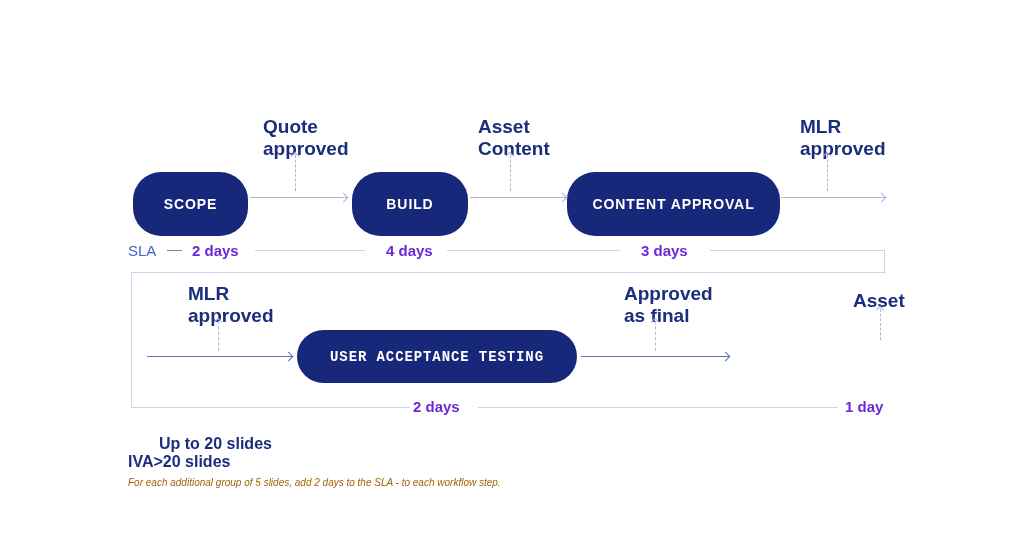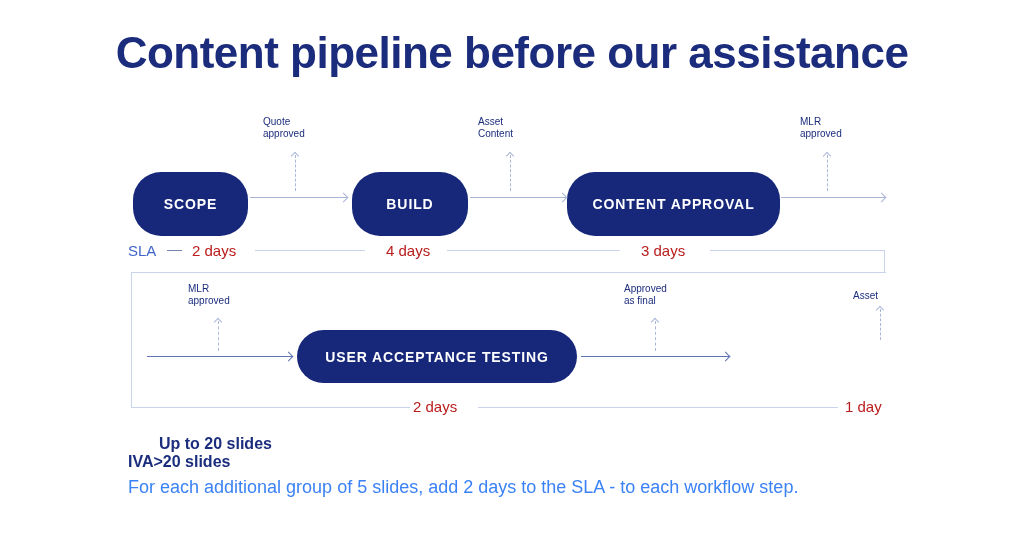--- a/index.html
+++ b/index.html
@@ -11,50 +11,49 @@
     position:absolute;top:28px;left:0;width:1024px;text-align:center;
     font-size:44px;font-weight:800;letter-spacing:-0.5px;color:#1c2c7c;
   }
   .pill{
     position:absolute;height:64px;background:#17287b;border-radius:28px;
     color:#ffffff;font-weight:700;font-size:14px;letter-spacing:0.9px;
     display:flex;align-items:center;justify-content:center;white-space:nowrap;
   }
   .pill.r2{height:53px;border-radius:27px;}
   .milestone{
-    position:absolute;color:#1b2d7d;font-size:10px;font-weight:400;line-height:1.18;
+    position:absolute;color:#1b2d7d;font-size:19px;font-weight:700;line-height:1.18;
     white-space:nowrap;
   }
   .h-arrow{position:absolute;height:0;border-top:1.4px solid #a9b4d9;}
   .h-arrow::after{
     content:'';position:absolute;right:0;top:-4.2px;width:6px;height:6px;
     border-top:1.4px solid #a9b4d9;border-right:1.4px solid #a9b4d9;transform:rotate(45deg);
   }
   .h-arrow.dark{border-top-color:#5f74b5;}
   .h-arrow.dark::after{border-top-color:#5f74b5;border-right-color:#5f74b5;}
   .v-dash{position:absolute;width:0;border-left:1.2px dashed #aab6da;}
   .v-dash::before{
     content:'';position:absolute;width:5px;height:5px;top:-2px;left:-3.8px;
     border-top:1.2px solid #aab6da;border-left:1.2px solid #aab6da;transform:rotate(45deg);
   }
   .thin-line{position:absolute;height:0;border-top:1px solid #c9d3ec;}
   .thin-vline{position:absolute;width:0;border-left:1px solid #c9d3ec;}
   .sla-label{position:absolute;color:#4166c9;font-size:15px;font-weight:500;}
   .sla-dash{position:absolute;height:0;border-top:1.6px solid #7484ad;}
-  .days{position:absolute;color:#b91c1c;font-size:15px;font-weight:400;white-space:nowrap;}
+  .days{position:absolute;color:#6d28d9;font-size:15px;font-weight:700;white-space:nowrap;}
   .frame{position:absolute;border-left:1px solid #c9d3ec;border-top:1px solid #c9d3ec;}
   .foot-bold{position:absolute;color:#1b2d7d;font-size:16px;font-weight:700;white-space:nowrap;}
-  .foot-note{position:absolute;color:#3b82f6;font-size:18px;font-weight:400;white-space:nowrap;}
+  .foot-note{position:absolute;color:#a16207;font-size:10px;font-weight:400;white-space:nowrap;font-style:italic;}
 </style>
 </head>
 <body>
 
 <div id="stage">
 
-  <div class="title">Content pipeline before our assistance</div>
 
   <div class="milestone" style="left:263px;top:116px;">
     <div>Quote</div>
     <div>approved</div>
   </div>
   <div class="milestone" style="left:478px;top:116px;">
     <div>Asset</div>
     <div>Content</div>
   </div>
   <div class="milestone" style="left:800px;top:116px;">
@@ -95,21 +94,21 @@
     <div>as final</div>
   </div>
   <div class="milestone" style="left:853px;top:290px;">
     <div>Asset</div>
   </div>
 
   <div class="v-dash" style="left:218px;top:321px;height:30px;"></div>
   <div class="v-dash" style="left:655px;top:321px;height:30px;"></div>
   <div class="v-dash" style="left:880px;top:309px;height:31px;"></div>
 
-  <div class="pill r2" style="left:297px;top:330px;width:280px;">USER ACCEPTANCE TESTING</div>
+  <div class="pill r2" style="left:297px;top:330px;width:280px;font-family:Liberation Mono, monospace;">USER ACCEPTANCE TESTING</div>
 
   <div class="h-arrow dark" style="left:147px;top:356px;width:145px;"></div>
   <div class="h-arrow dark" style="left:581px;top:356px;width:148px;"></div>
 
   <div class="thin-line" style="left:131px;top:407px;width:279px;"></div>
   <div class="days" style="left:413px;top:398px;">2 days</div>
   <div class="thin-line" style="left:478px;top:407px;width:360px;"></div>
   <div class="days" style="left:845px;top:398px;">1 day</div>
 
   <div class="foot-bold" style="left:128px;top:435px;margin-left:31px;">Up to 20 slides</div>

